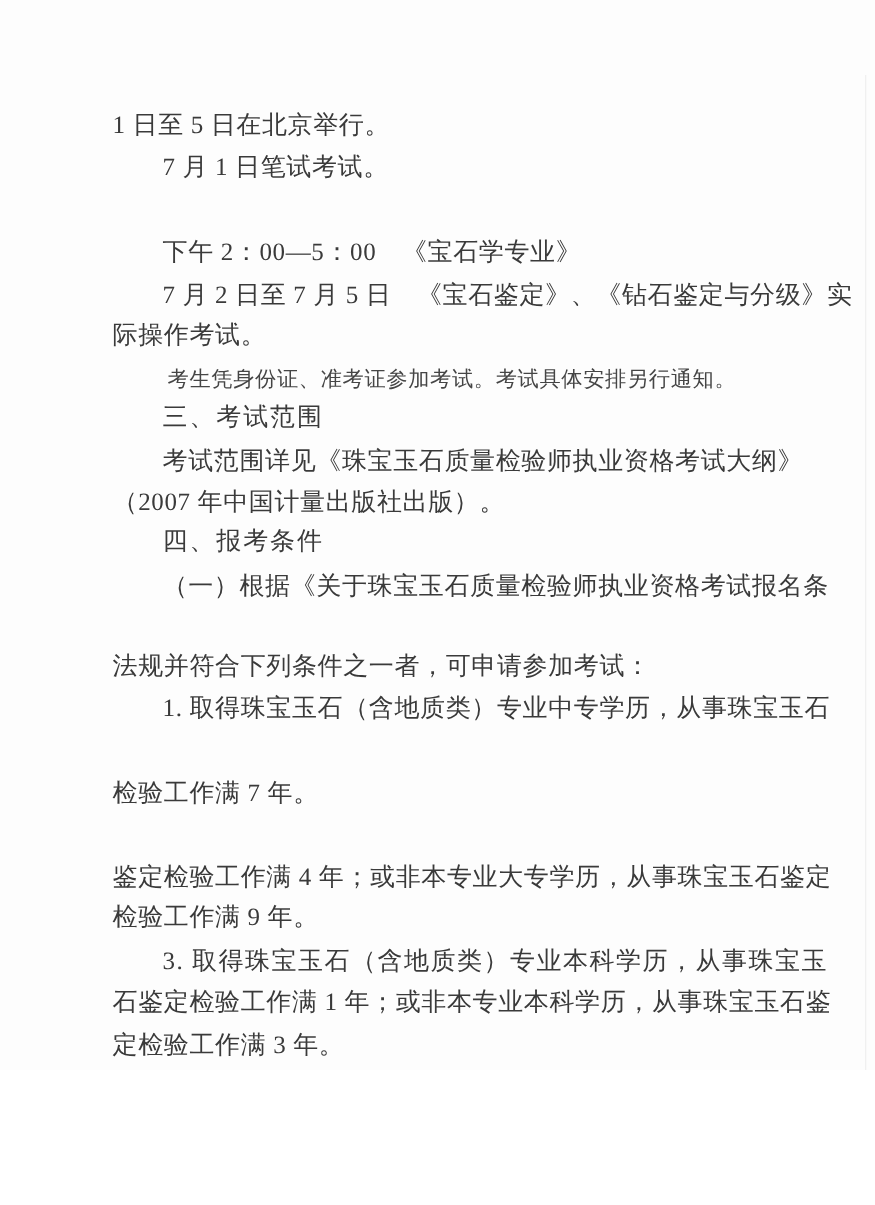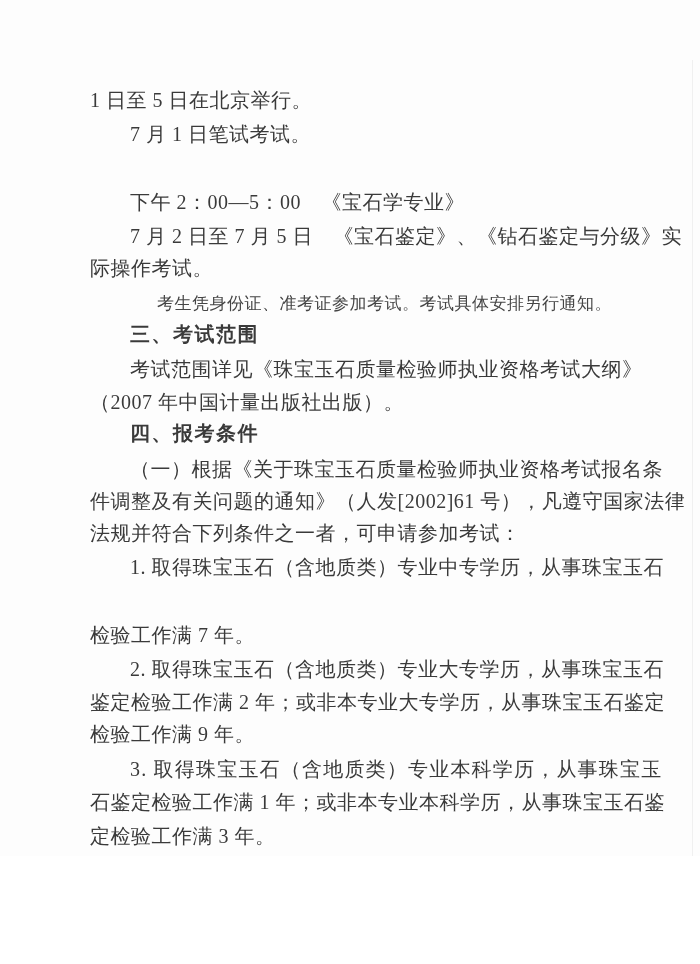--- a/index.html
+++ b/index.html
@@ -18,22 +18,22 @@
   .line {
     position: absolute;
     left: 90px;
     font-size: 20px;
     line-height: 24px;
     color: #3a3a3a;
     letter-spacing: 0.5px;
     white-space: nowrap;
   }
   .indent { left: 130px; }
-  .bold { font-weight: bold; letter-spacing: 1.5px; }
-  .small { font-size: 17px; left: 134px; color: #454545; margin-left: 23px; }
+  .bold { font-weight: normal; letter-spacing: 1.5px; }
+  .small { font-size: 17px; left: 134px; color: #454545; }
   .wide { letter-spacing: 1.2px; }
   .footer {
     position: absolute;
     left: 96px;
     top: 861px;
     font-size: 19px;
     color: #3a3a3a;
     letter-spacing: 4px;
   }
   .edge-right {
@@ -72,26 +72,24 @@
   <div class="line indent" style="top:122px">7 月 1 日笔试考试。</div>
   <div class="line indent" style="top:190px">下午 2：00—5：00　《宝石学专业》</div>
   <div class="line indent" style="top:224px">7 月 2 日至 7 月 5 日　《宝石鉴定》、《钻石鉴定与分级》实</div>
   <div class="line" style="top:256px">际操作考试。</div>
   <div class="line small" style="top:292px">考生凭身份证、准考证参加考试。考试具体安排另行通知。</div>
   <div class="line indent bold" style="top:322px">三、考试范围</div>
   <div class="line indent" style="top:357px">考试范围详见《珠宝玉石质量检验师执业资格考试大纲》</div>
   <div class="line" style="top:390px">（2007 年中国计量出版社出版）。</div>
   <div class="line indent bold" style="top:421px">四、报考条件</div>
   <div class="line indent" style="top:457px">（一）根据《关于珠宝玉石质量检验师执业资格考试报名条</div>
-  <div class="line" style="top:489px">件调整及有关问题的通知》（人发[2002]61 号），凡遵守国家法律</div>
   <div class="line" style="top:521px">法规并符合下列条件之一者，可申请参加考试：</div>
   <div class="line indent" style="top:555px">1. 取得珠宝玉石（含地质类）专业中专学历，从事珠宝玉石</div>
   <div class="line" style="top:623px">检验工作满 7 年。</div>
-  <div class="line indent" style="top:657px">2. 取得珠宝玉石（含地质类）专业大专学历，从事珠宝玉石</div>
-  <div class="line" style="top:690px">鉴定检验工作满 2 年；或非本专业大专学历，从事珠宝玉石鉴定</div>
+  <div class="line" style="top:690px">鉴定检验工作满 4 年；或非本专业大专学历，从事珠宝玉石鉴定</div>
   <div class="line" style="top:722px">检验工作满 9 年。</div>
   <div class="line indent wide" style="top:757px">3. 取得珠宝玉石（含地质类）专业本科学历，从事珠宝玉</div>
   <div class="line" style="top:790px">石鉴定检验工作满 1 年；或非本专业本科学历，从事珠宝玉石鉴</div>
   <div class="line" style="top:824px">定检验工作满 3 年。</div>
 
   <div class="footer">— 2 —</div>
 
   <div class="speck"></div>
   <div class="edge-right"></div>
   <div class="edge-bottom"></div>

